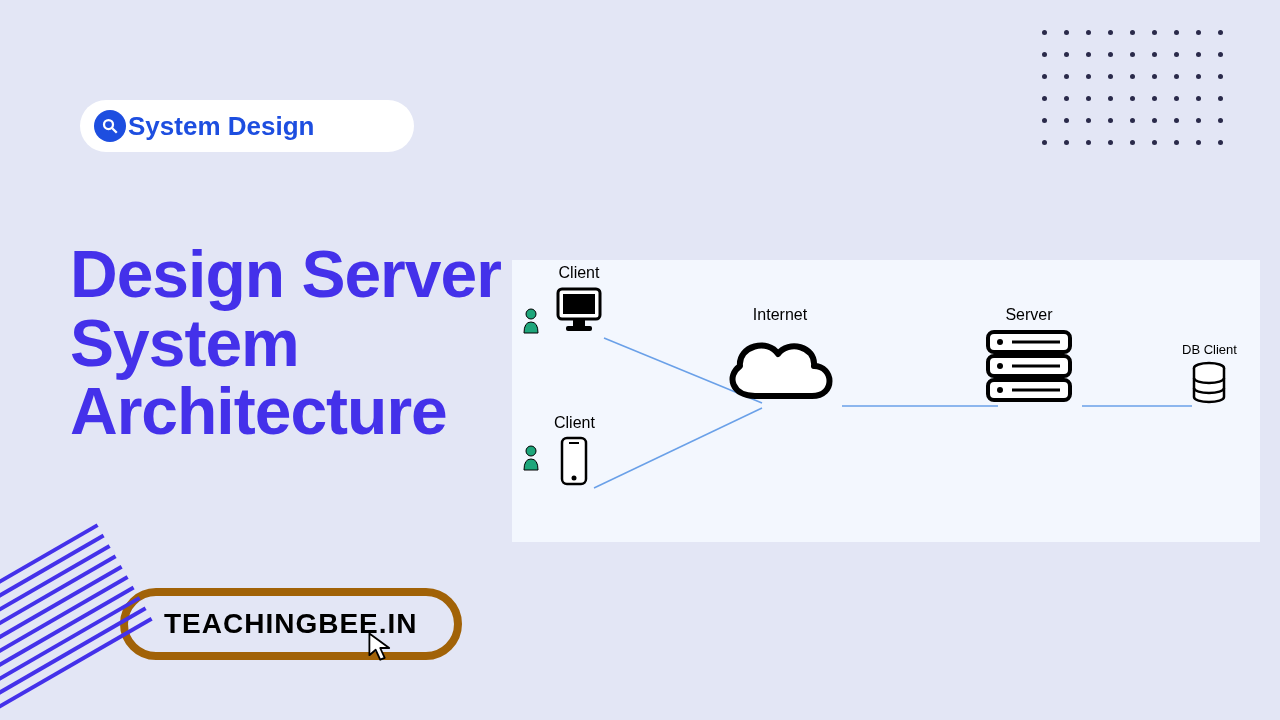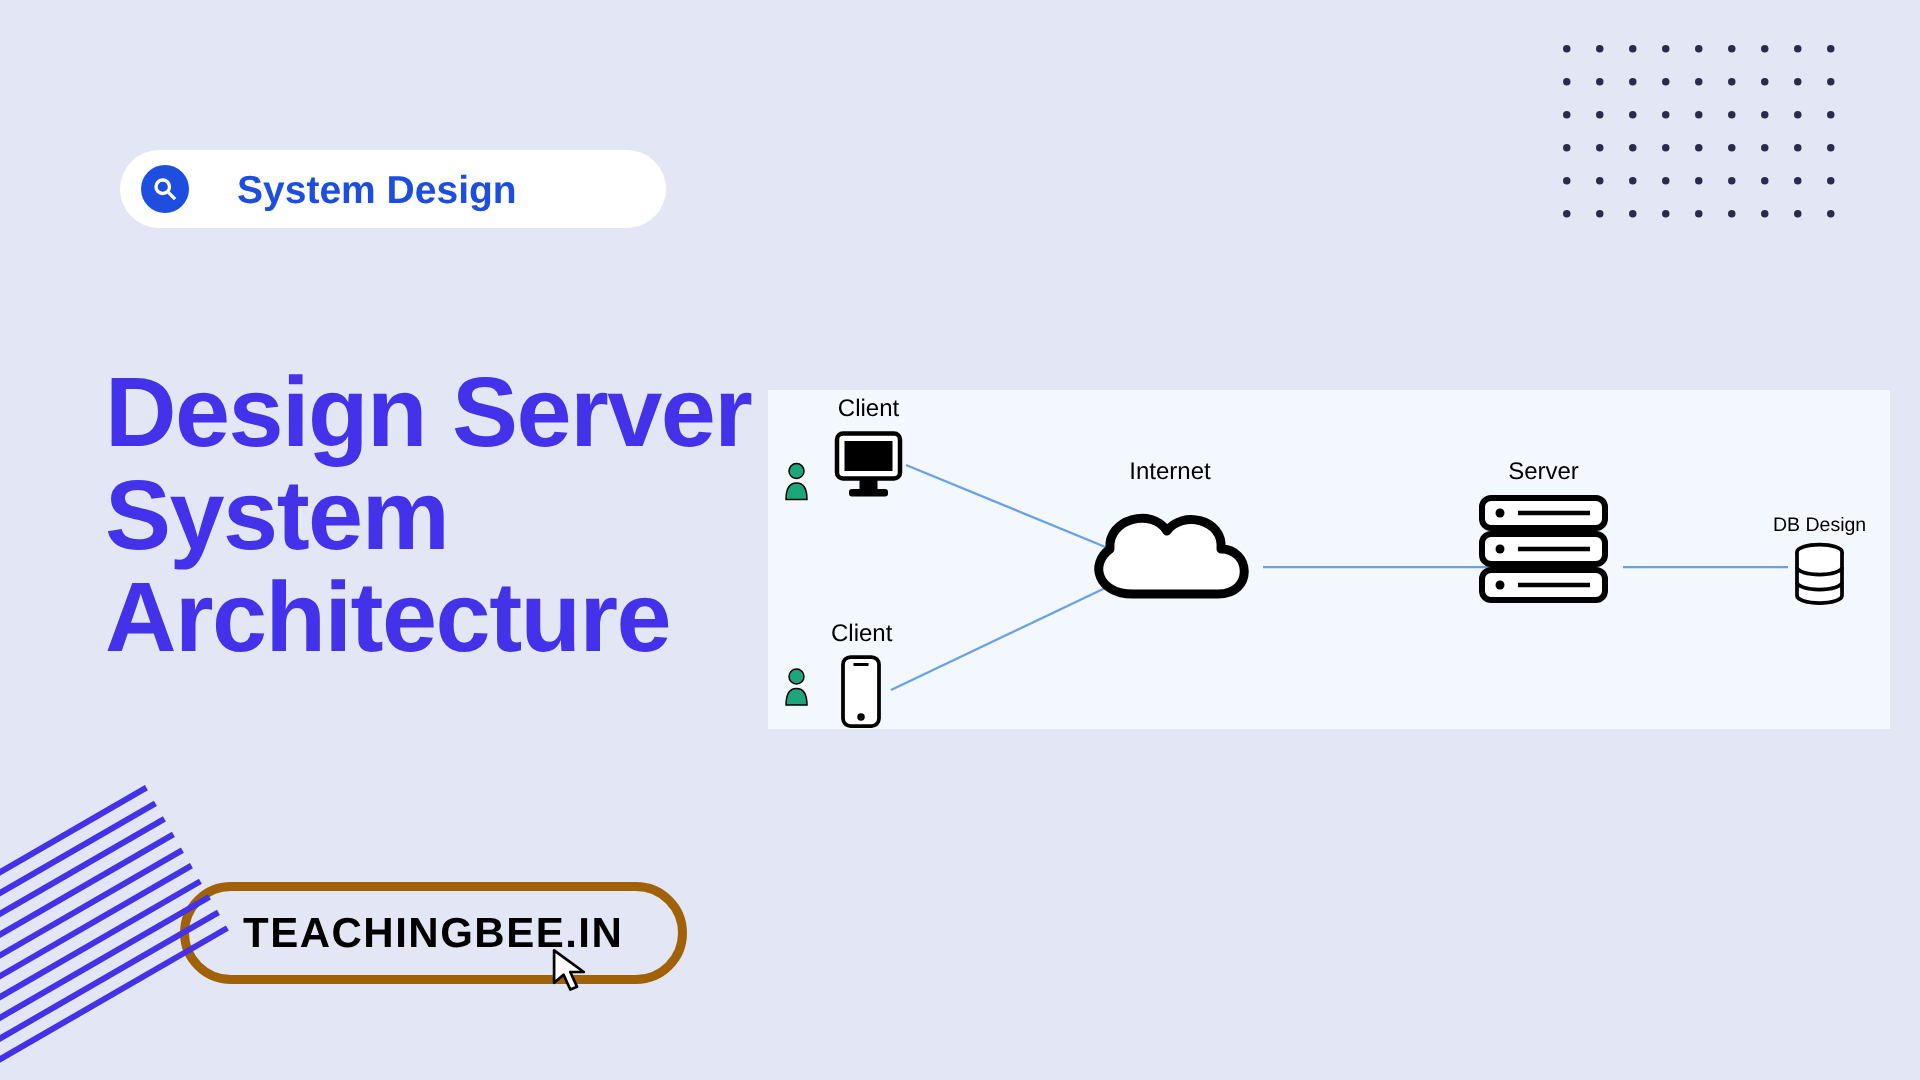--- a/index.html
+++ b/index.html
@@ -28,21 +28,21 @@
   }
   .badge {
     position: absolute;
     top: 100px;
     left: 80px;
     background: #fff;
     border-radius: 999px;
     padding: 10px 100px 10px 14px;
     display: flex;
     align-items: center;
-    gap: 32px;
+    gap: 2px;
   }
   .badge-icon {
     width: 32px;
     height: 32px;
     background: #1d4ee0;
     border-radius: 50%;
     display: flex;
     align-items: center;
     justify-content: center;
   }
@@ -59,21 +59,21 @@
     color: #4431ea;
     font-size: 66px;
     font-weight: 800;
     line-height: 1.04;
     letter-spacing: -1px;
   }
   .site-pill {
     position: absolute;
     top: 588px;
     left: 120px;
-    border: 6px solid #a16207;
+    border: 8px solid #a16207;
     border-radius: 999px;
     padding: 12px 36px;
     background: #e3e6f5;
     font-size: 28px;
     font-weight: 800;
     letter-spacing: 1px;
   }
   .cursor {
     position: absolute;
     top: 630px;
@@ -91,21 +91,21 @@
   .stripes div {
     height: 4px;
     background: #4431ea;
     margin-bottom: 8px;
   }
   .diagram {
     position: absolute;
     top: 260px;
     right: 20px;
     width: 748px;
-    height: 226px;
+    height: 282px;
     background: #f3f7fe;
     font-family: 'Comic Sans MS', cursive, sans-serif;
   }
   .diagram svg.connections {
     position: absolute;
     inset: 0;
     width: 100%;
     height: 100%;
   }
   .node {
@@ -277,21 +277,21 @@
   </div>
 
   <div class="node cloud">
     <span class="node-label">Internet</span>
     <svg width="120" height="80" viewBox="0 0 120 80">
       <path d="M35 68 C12 68 6 48 20 38 C18 18 48 10 58 26 C68 12 96 18 94 38 C114 38 116 68 92 68 Z" fill="#fff" stroke="#000" stroke-width="6" stroke-linejoin="round"></path>
     </svg>
   </div>
 
   <div class="node db">
-    <span class="node-label" style="font-size:13px;">DB Design</span>
+    <span class="node-label" style="font-size:13px;">DB Client</span>
     <svg width="38" height="44" viewBox="0 0 38 44">
       <ellipse cx="19" cy="7" rx="15" ry="5" fill="#fff" stroke="#000" stroke-width="2.5"></ellipse>
       <path d="M4 7 V36 C4 39 11 41 19 41 C27 41 34 39 34 36 V7" fill="#fff" stroke="#000" stroke-width="2.5"></path>
       <path d="M4 17 C4 20 11 22 19 22 C27 22 34 20 34 17" fill="none" stroke="#000" stroke-width="2.5"></path>
       <path d="M4 27 C4 30 11 32 19 32 C27 32 34 30 34 27" fill="none" stroke="#000" stroke-width="2.5"></path>
     </svg>
   </div>
 </div>
 
 </body></html>

